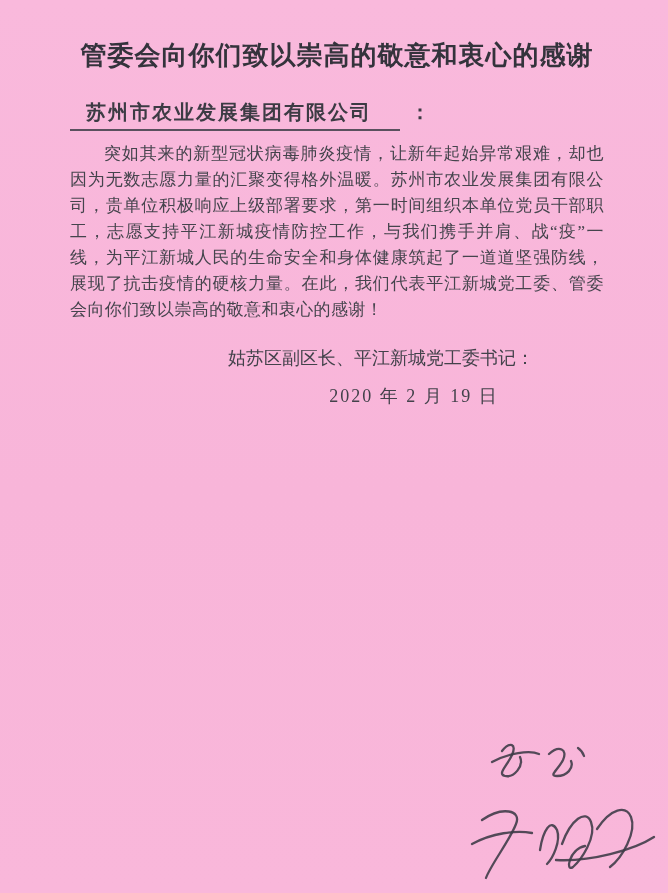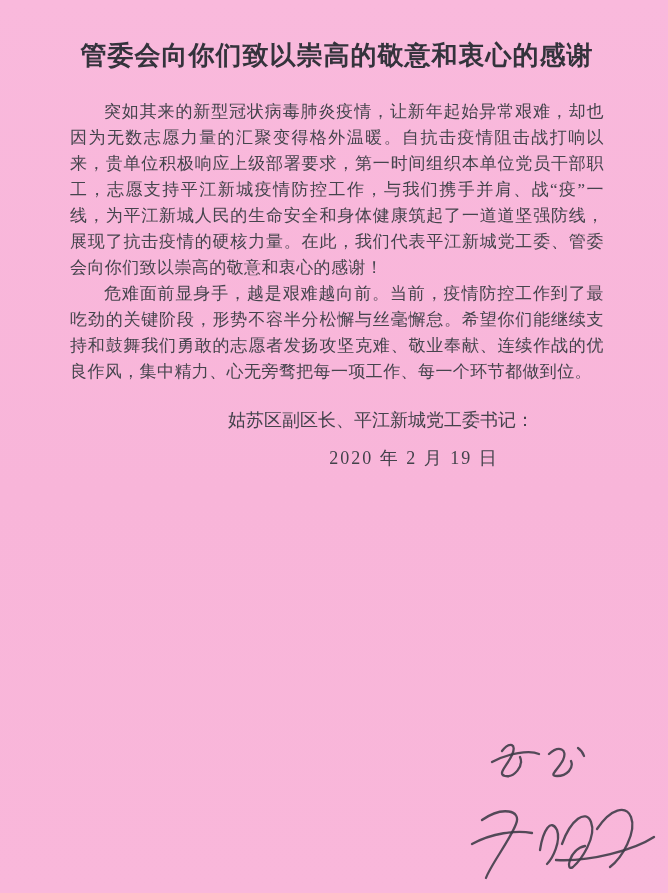--- a/index.html
+++ b/index.html
@@ -65,25 +65,27 @@
   .sig-stroke{fill:none;stroke:#3b3a46;stroke-width:2.3;stroke-linecap:round;stroke-linejoin:round;opacity:.88;}
 </style>
 </head>
 <body>
 
 <div class="page">
   <div class="content">
 
     <h1 class="title">管委会向你们致以崇高的敬意和衷心的感谢</h1>
 
+    <div class="addressee-line">
+      <span class="addr-underline">苏州市农业发展集团有限公司</span><span class="addr-colon">：</span>
+    </div>
 
-    <p class="body-para">突如其来的新型冠状病毒肺炎疫情，让新年起始异常艰难，却也因为无数志愿力量的汇聚变得格外温暖。自抗击疫情阻击战打响以来，贵单位积极响应上级部署要求，第一时间组织本单位党员干部职工，志愿支持平江新城疫情防控工作，与我们携手并肩、战“疫”一线，为平江新城人民的生命安全和身体健康筑起了一道道坚强防线，展现了抗击疫情的硬核力量。在此，我们代表平江新城党工委、管委会向你们致以崇高的敬意和衷心的感谢！</p>
+    <p class="body-para">突如其来的新型冠状病毒肺炎疫情，让新年起始异常艰难，却也因为无数志愿力量的汇聚变得格外温暖。苏州市农业发展集团有限公司，贵单位积极响应上级部署要求，第一时间组织本单位党员干部职工，志愿支持平江新城疫情防控工作，与我们携手并肩、战“疫”一线，为平江新城人民的生命安全和身体健康筑起了一道道坚强防线，展现了抗击疫情的硬核力量。在此，我们代表平江新城党工委、管委会向你们致以崇高的敬意和衷心的感谢！</p>
 
 
-    <p class="body-para">危难面前显身手，越是艰难越向前。当前，疫情防控工作到了最吃劲的关键阶段，形势不容半分松懈与丝毫懈怠。希望你们能继续支持和鼓舞我们勇敢的志愿者发扬攻坚克难、敬业奉献、连续作战的优良作风，集中精力、心无旁骛把每一项工作、每一个环节都做到位。</p>
 
 
     <div class="sign-block">
       <div class="sign-row">姑苏区副区长、平江新城党工委书记：</div>
       <div class="date-row">2020 年 2 月 19 日</div>
     </div>
 
   </div>
 
   <svg class="sig-svg sig1" width="112" height="58" viewBox="0 0 112 58">

